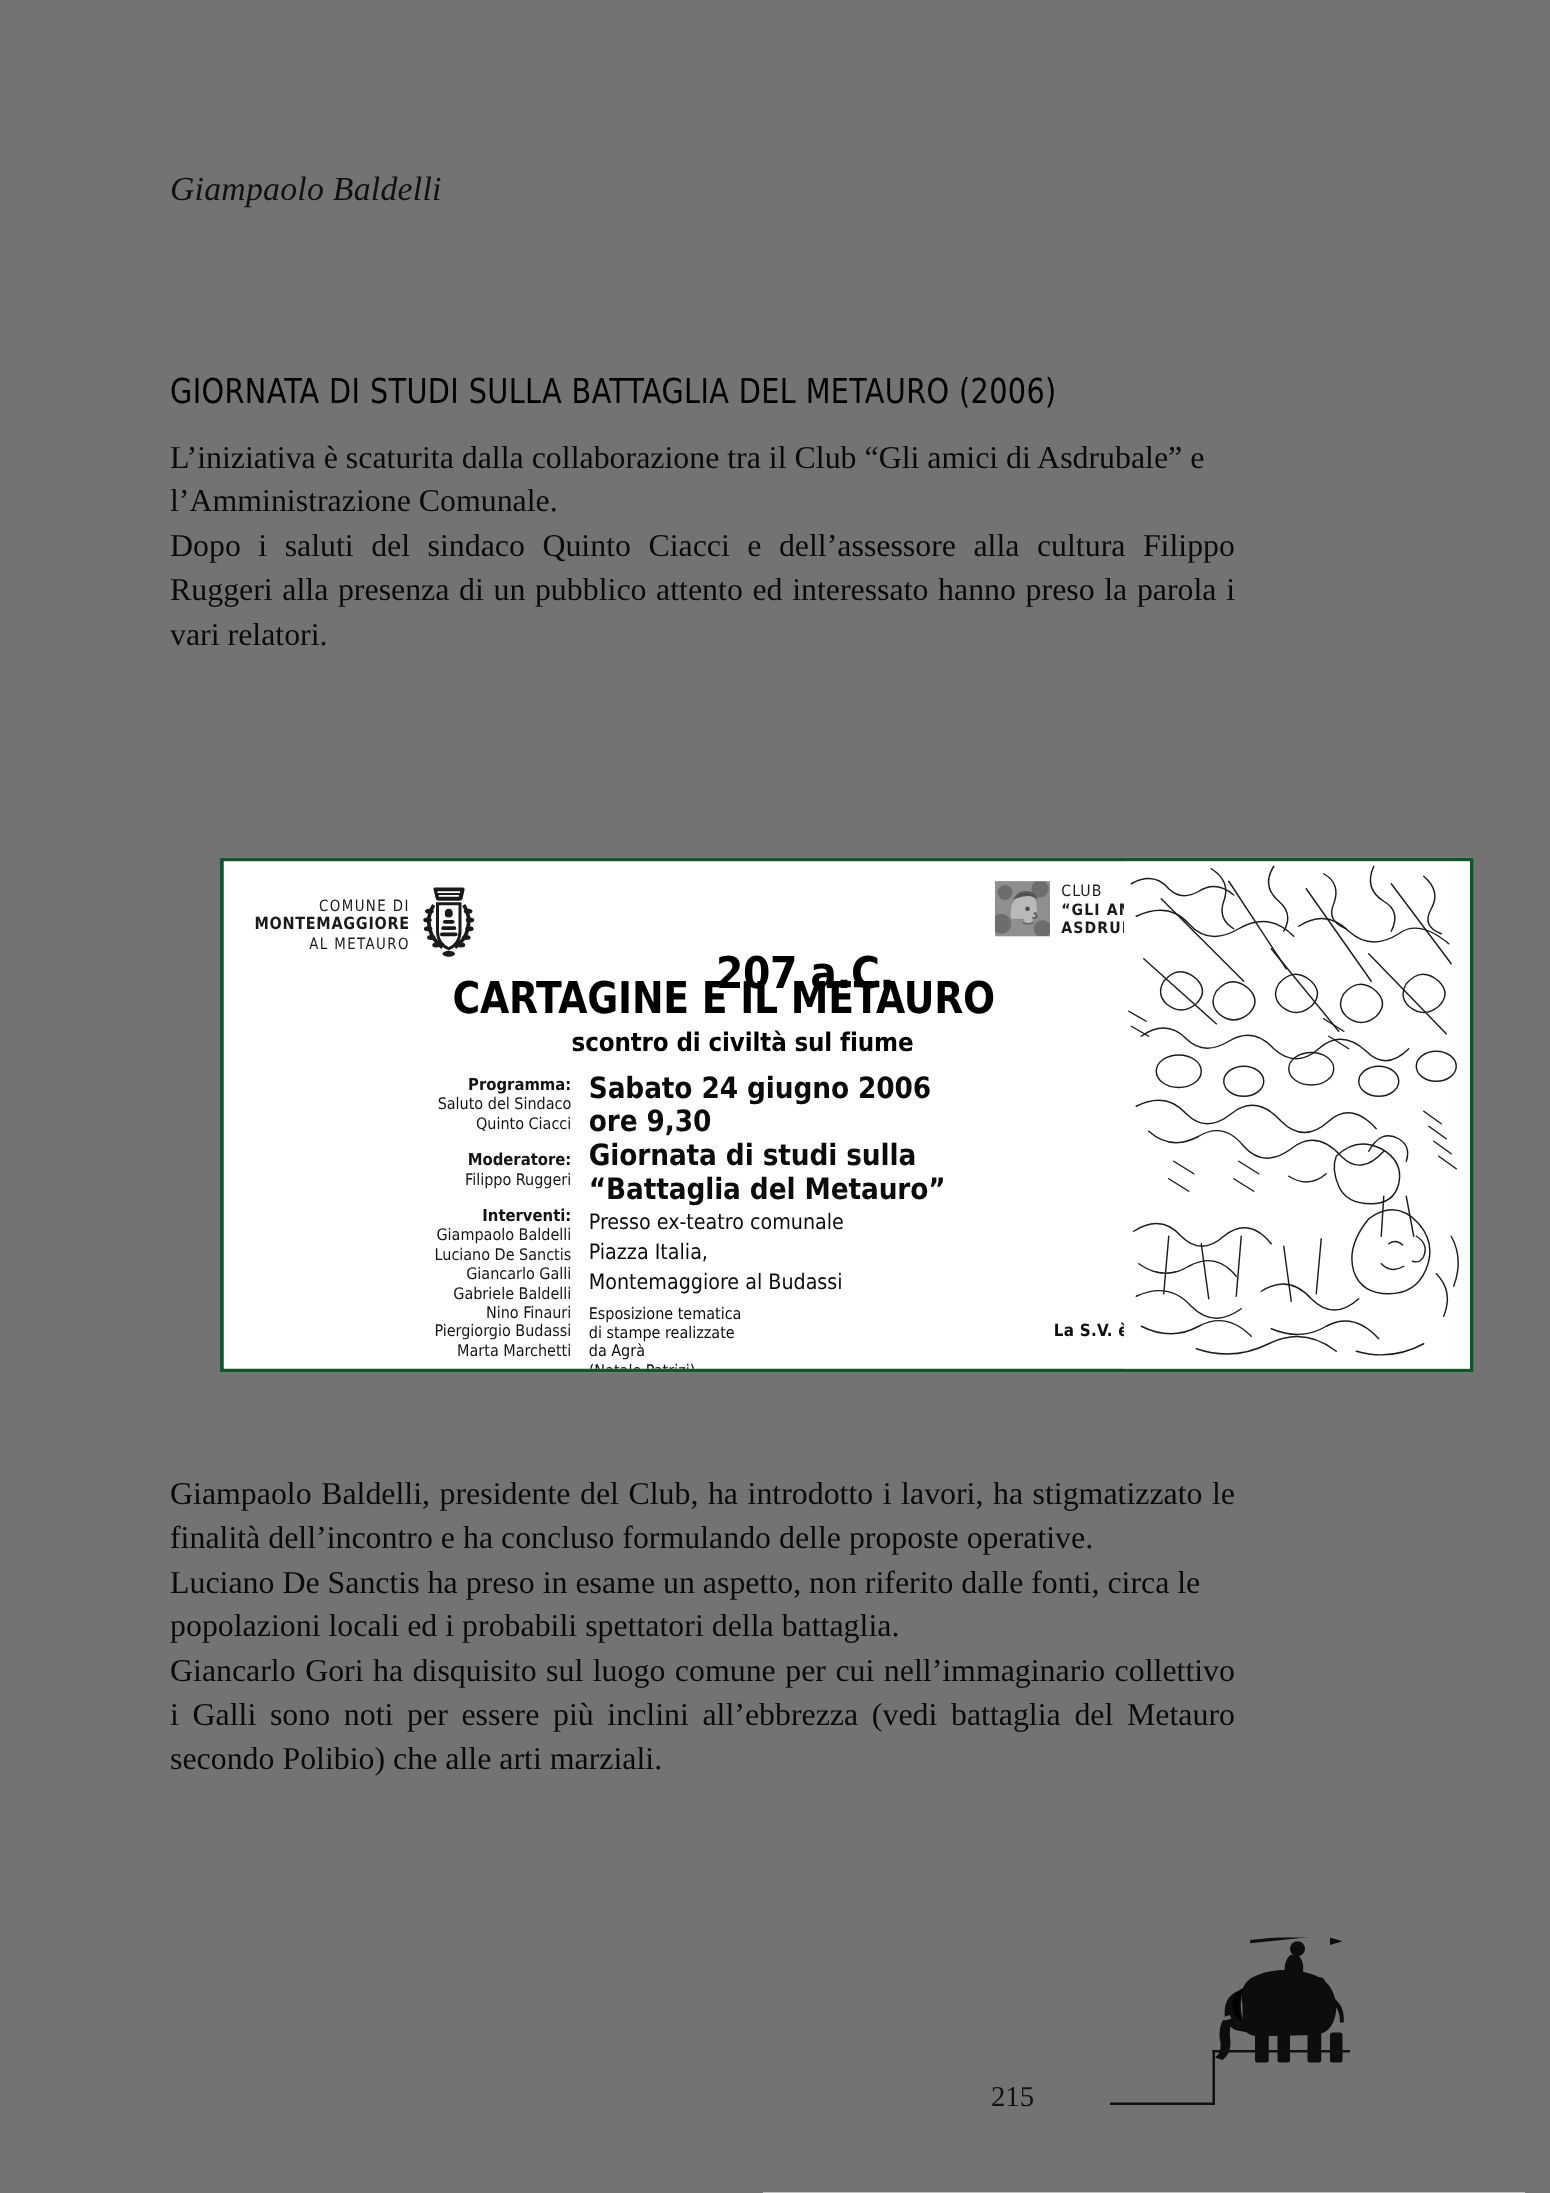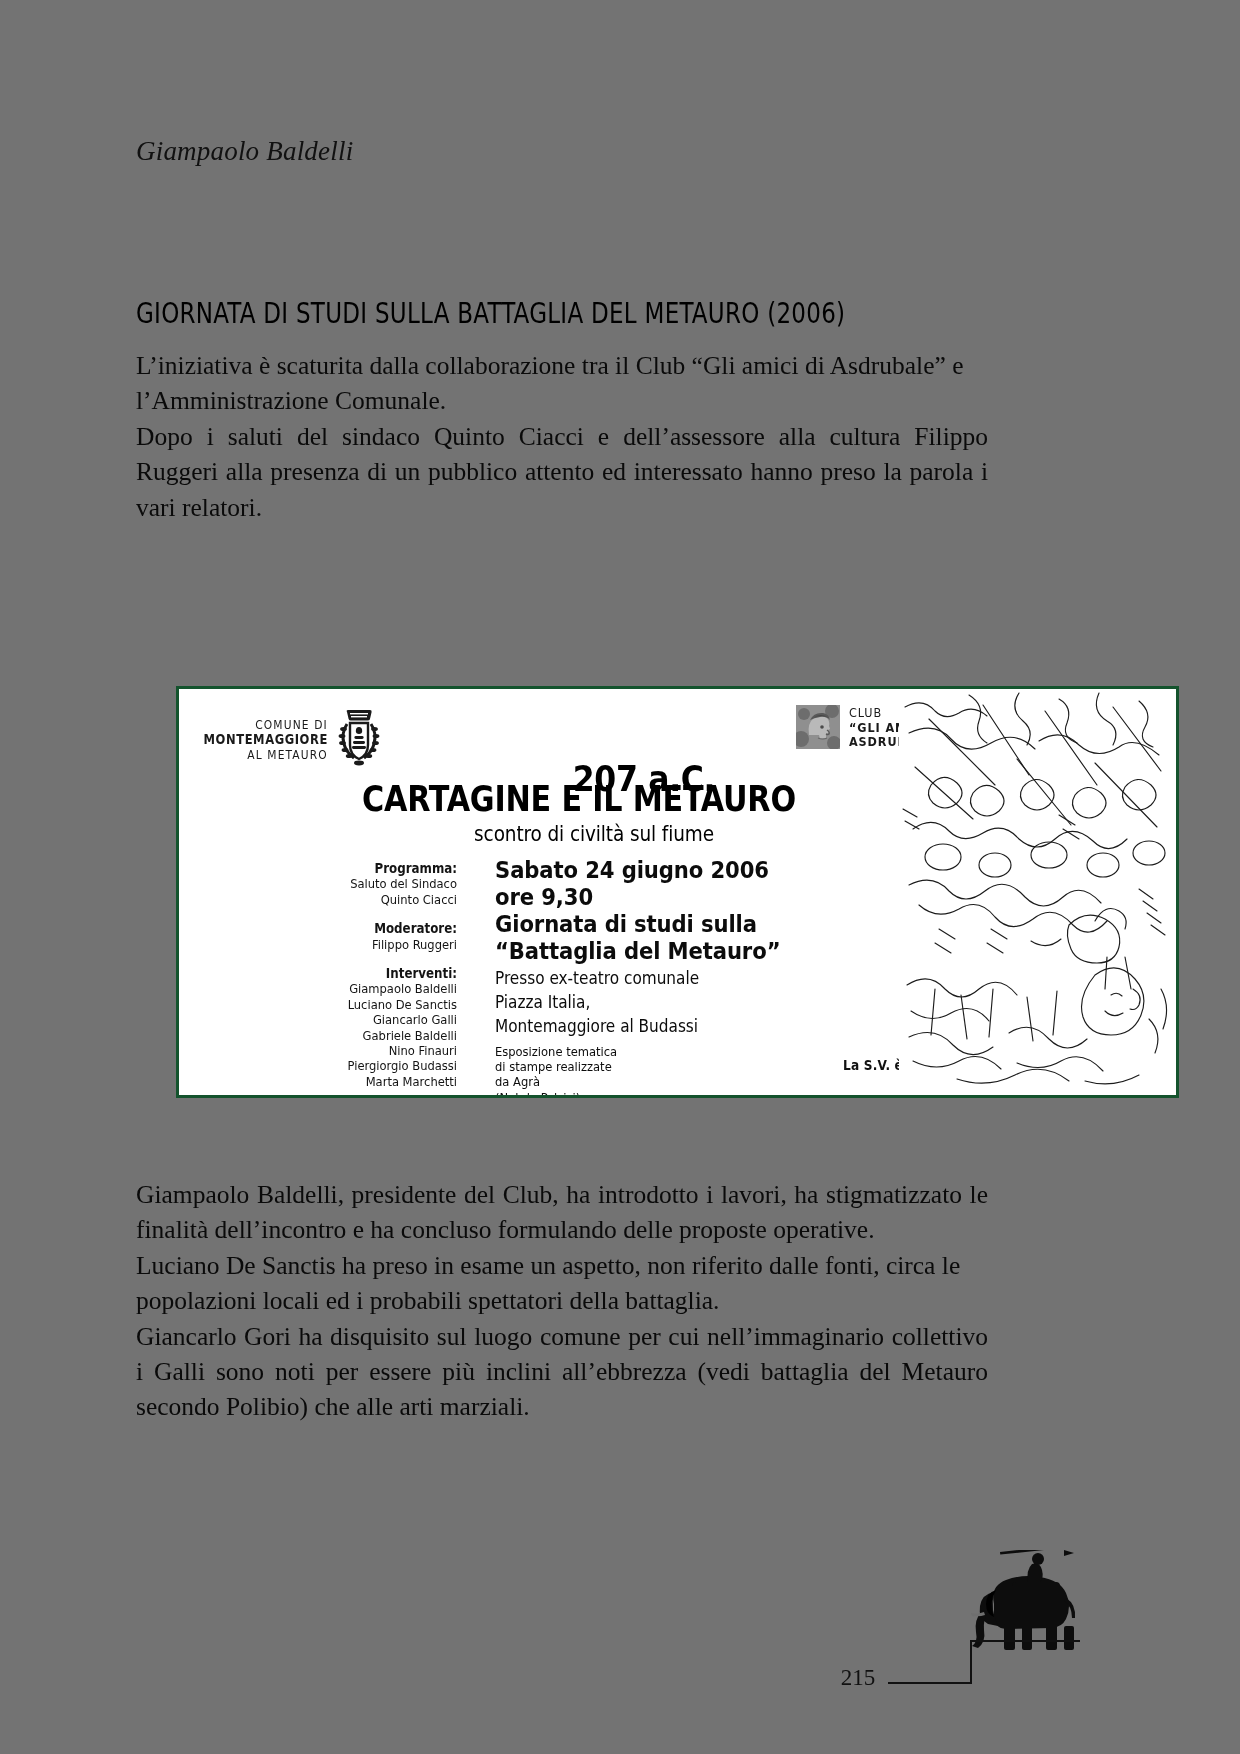--- a/index.html
+++ b/index.html
@@ -161,21 +161,21 @@
     transform-origin: center;
     color: #000;
   }
   .poster-sub {
     position: absolute;
     left: 180px;
     top: 133px;
     width: 470px;
     text-align: center;
     font-family: "DejaVu Sans Condensed", "Liberation Sans Narrow", "Liberation Sans", sans-serif;
-    font-weight: 400;
+    font-weight: 700;
     font-size: 20.5px;
     letter-spacing: -0.1px;
     color: #000;
   }
 
   
   .prog-col {
     position: absolute;
     left: 150px;
     top: 172px;
@@ -186,21 +186,21 @@
     line-height: 15.4px;
     color: #141414;
   }
   .prog-col .lbl { font-weight: 700; font-size: 13.2px; }
   .prog-col .grp { margin-bottom: 14px; }
   .prog-col .grp:last-child { margin-bottom: 0; }
 
   
   .ev-col {
     position: absolute;
-    left: 316px;
+    left: 292px;
     top: 168px;
     width: 330px;
     font-family: "DejaVu Sans Condensed", "Liberation Sans Narrow", "Liberation Sans", sans-serif;
     color: #0c0c0c;
   }
   .ev-big {
     font-weight: 700;
     font-size: 23.5px;
     line-height: 27px;
     letter-spacing: -0.1px;
@@ -235,21 +235,21 @@
     right: 0;
     top: 0;
     width: 277px;
     height: 100%;
     overflow: hidden;
   }
 
   
   .folio {
     position: absolute;
-    left: 832px;
+    left: 784px;
     top: 1665px;
     width: 52px;
     text-align: center;
     font-family: "Liberation Serif", serif;
     font-size: 23px;
     color: #111;
   }
   .folio-rule {
     position: absolute;
     left: 888px;

